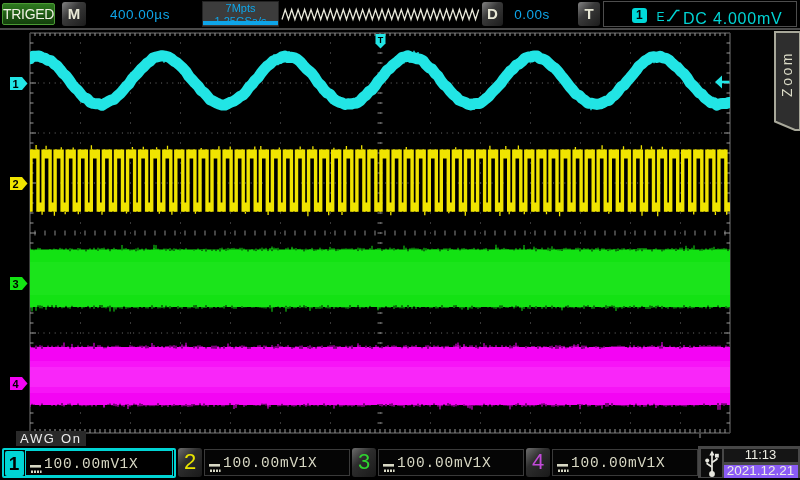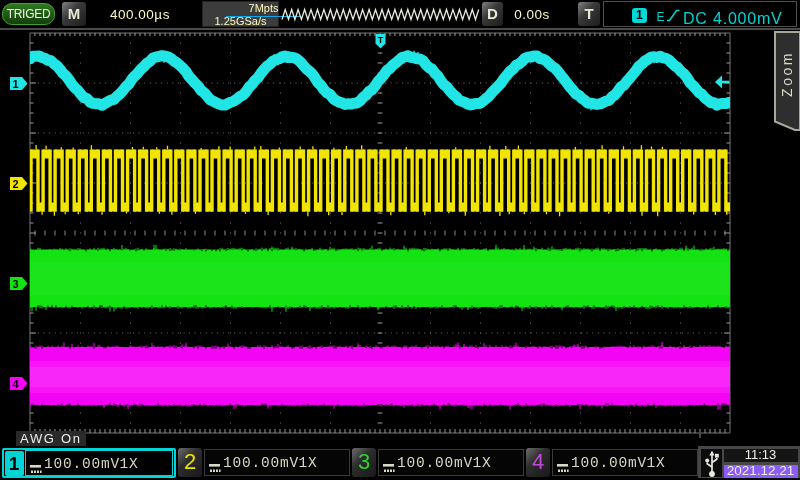--- a/index.html
+++ b/index.html
@@ -1,32 +1,32 @@
 <!DOCTYPE html>
 <html><head><meta charset="utf-8">
 <style>
 * { margin:0; padding:0; box-sizing:border-box; -webkit-font-smoothing:antialiased; }
 html,body { width:800px; height:480px; background:#000; overflow:hidden;
   font-family:"Liberation Sans", sans-serif; }
 .abs { position:absolute; }
-.cream { color:#fef9c3; }
+.cream { color:#0ea5e9; }
 .vtxt { color:#d8d8c4; font-size:14.5px; letter-spacing:0.8px;font-family:Liberation Mono, monospace; }
 .btn { position:absolute; border-radius:3px; text-align:center;
   background:linear-gradient(135deg,#848484 0%,#3a3a3a 40%,#1c1c1c 100%);
   color:#e8e8d6; font-weight:bold; }
 </style></head>
 <body>
 
 <div class="abs" style="left:0;top:0;width:800px;height:30px;background:#000;">
   <div class="abs" style="left:0;top:28px;width:800px;height:2px;background:#4a4a4a;"></div>
-  <div class="abs" style="left:2px;top:3px;width:53px;height:22px;border:1px solid #4a9a34;border-radius:10px;background:linear-gradient(180deg,#2f7a20 0%,#1c5512 60%,#143f0c 100%);color:#f2f2e6;font-size:12px;line-height:20px;text-align:center;letter-spacing:-0.3px;">TRIGED</div>
+  <div class="abs" style="left:2px;top:3px;width:53px;height:22px;border:1px solid #4a9a34;border-radius:2px;background:linear-gradient(180deg,#2f7a20 0%,#1c5512 60%,#143f0c 100%);color:#f2f2e6;font-size:14px;line-height:20px;text-align:center;letter-spacing:-0.3px;">TRIGED</div>
   <div class="btn" style="left:62px;top:2px;width:24px;height:24px;font-size:15px;line-height:24px;">M</div>
   <div class="abs cream" style="left:90px;top:7px;width:100px;font-size:13.5px;letter-spacing:0.5px;text-align:center;">400.00µs</div>
   <div class="abs" style="left:202px;top:1px;width:77px;height:26px;background:#3c3c3c;border:1px solid #232323;">
-    <div class="abs cream" style="left:0;top:0px;width:75px;height:15px;font-size:11px;line-height:13px;text-align:center;border-bottom:1px solid #0ea5e9;margin-left:23px;">7Mpts</div>
+    <div class="abs cream" style="left:0;top:0px;width:75px;height:23px;font-size:11px;line-height:13px;text-align:center;border-bottom:4px solid #0ea5e9;">7Mpts</div>
     <div class="abs cream" style="left:0;top:13px;width:75px;height:12px;font-size:11px;line-height:12px;text-align:center;">1.25GSa/s</div>
   </div>
   <svg class="abs" style="left:0;top:0" width="500" height="28">
       <path d="M282.0,19.5 L285.2,9.5 L288.5,19.5 L291.7,9.5 L294.9,19.5 L298.1,9.5 L301.4,19.5 L304.6,9.5 L307.8,19.5 L311.0,9.5 L314.3,19.5 L317.5,9.5 L320.7,19.5 L323.9,9.5 L327.2,19.5 L330.4,9.5 L333.6,19.5 L336.8,9.5 L340.1,19.5 L343.3,9.5 L346.5,19.5 L349.7,9.5 L353.0,19.5 L356.2,9.5 L359.4,19.5 L362.6,9.5 L365.9,19.5 L369.1,9.5 L372.3,19.5 L375.5,9.5 L378.8,19.5 L382.0,9.5 L385.2,19.5 L388.4,9.5 L391.7,19.5 L394.9,9.5 L398.1,19.5 L401.3,9.5 L404.6,19.5 L407.8,9.5 L411.0,19.5 L414.2,9.5 L417.5,19.5 L420.7,9.5 L423.9,19.5 L427.1,9.5 L430.4,19.5 L433.6,9.5 L436.8,19.5 L440.0,9.5 L443.3,19.5 L446.5,9.5 L449.7,19.5 L452.9,9.5 L456.2,19.5 L459.4,9.5 L462.6,19.5 L465.8,9.5 L469.1,19.5 L472.3,9.5 L475.5,19.5 L478.7,9.5" stroke="#e8e8da" stroke-width="1.3" fill="none"></path>
     </svg>
   <div class="btn" style="left:482px;top:2px;width:21px;height:24px;font-size:15px;line-height:24px;">D</div>
   <div class="abs cream" style="left:497px;top:7px;width:70px;font-size:13.5px;letter-spacing:0.5px;text-align:center;">0.00s</div>
   <div class="btn" style="left:578px;top:2px;width:22px;height:24px;font-size:15px;line-height:24px;">T</div>
   <div class="abs" style="left:603px;top:1px;width:194px;height:26px;border:1px solid #4d4d4d;background:#000;">
     <div class="abs" style="left:28px;top:6px;width:14.5px;height:15px;background:#00d8d8;border-radius:3px;color:#000;font-size:12px;font-weight:bold;text-align:center;line-height:15px;">1</div>

